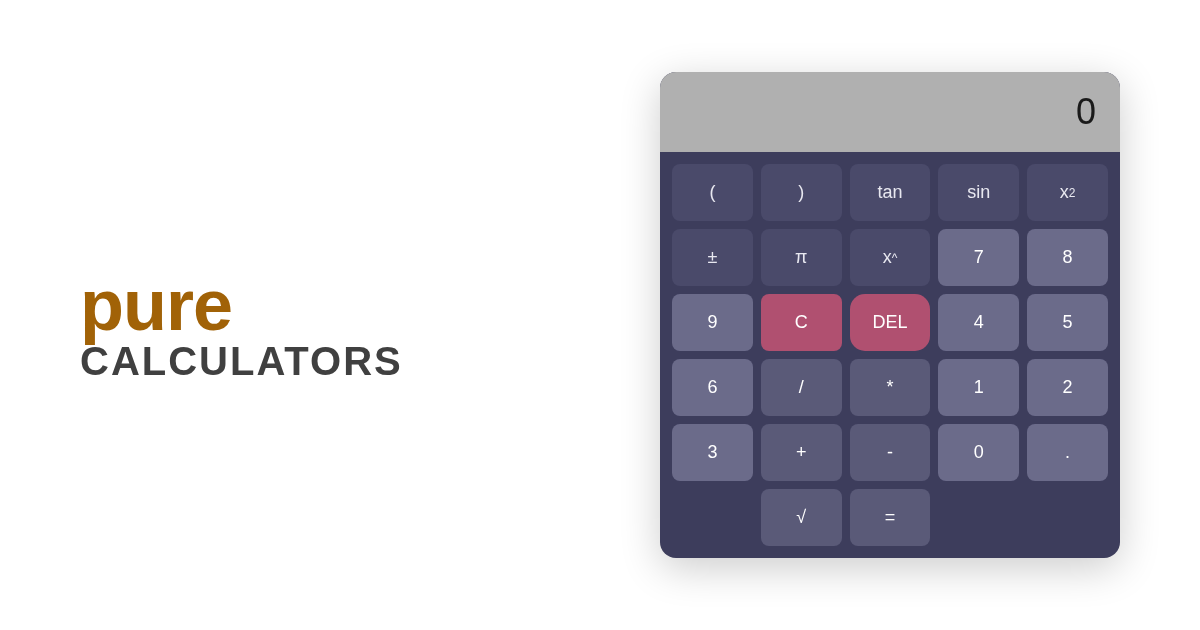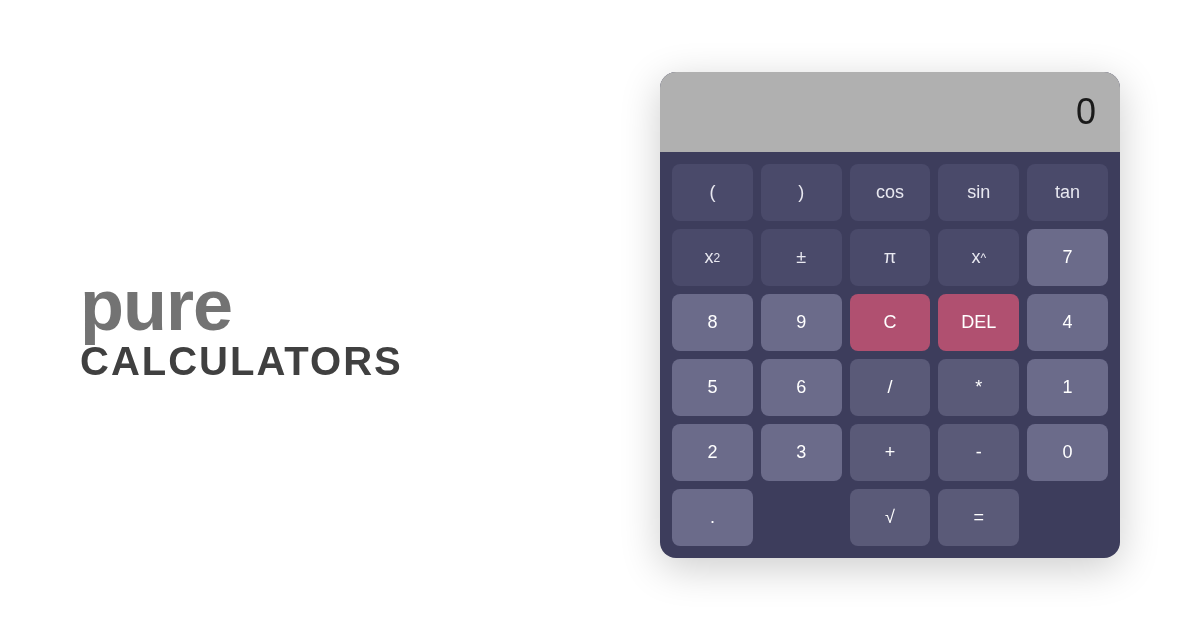--- a/index.html
+++ b/index.html
@@ -19,21 +19,21 @@
     
     .logo-container {
       display: flex;
       flex-direction: column;
       line-height: 1;
     }
 
     .logo-pure {
       font-size: 72px;
       font-weight: 800;
-      color: #737373;
+      color: #a16207;
       letter-spacing: -1px;
       margin-top: 20px;
     }
 
     .logo-calculators {
       font-size: 40px;
       font-weight: 900;
       color: #404040;
       letter-spacing: 2px;
       text-transform: uppercase;
@@ -110,20 +110,21 @@
     
     .btn-clear {
       background: #b05070;
       color: #ffffff;
     }
 
     
     .btn-del {
       background: #b05070;
       color: #ffffff;
+      border-radius: 15px;
     }
 
     sup {
       font-size: 12px;
       vertical-align: super;
     }
   </style>
 </head>
 <body>
 
@@ -132,23 +133,22 @@
   <span class="logo-calculators">CALCULATORS</span>
 </div>
 
 <div class="calculator">
   <div class="display">
     <span>0</span>
   </div>
   <div class="buttons-grid" id="buttons-grid">
   <button class="btn btn-func">(</button>
       <button class="btn btn-func">)</button>
-      <button class="btn btn-func">cos</button>
+      <button class="btn btn-func">tan</button>
       <button class="btn btn-func">sin</button>
-      <button class="btn btn-func">tan</button>
       <button class="btn btn-math">x<sup>2</sup></button>
       <button class="btn btn-math">±</button>
       <button class="btn btn-math">π</button>
       <button class="btn btn-math">x<sup>^</sup></button>
       <button class="btn btn-num">7</button>
       <button class="btn btn-num">8</button>
       <button class="btn btn-num">9</button>
       <button class="btn btn-clear">C</button>
       <button class="btn btn-del">DEL</button>
       <button class="btn btn-num">4</button>

